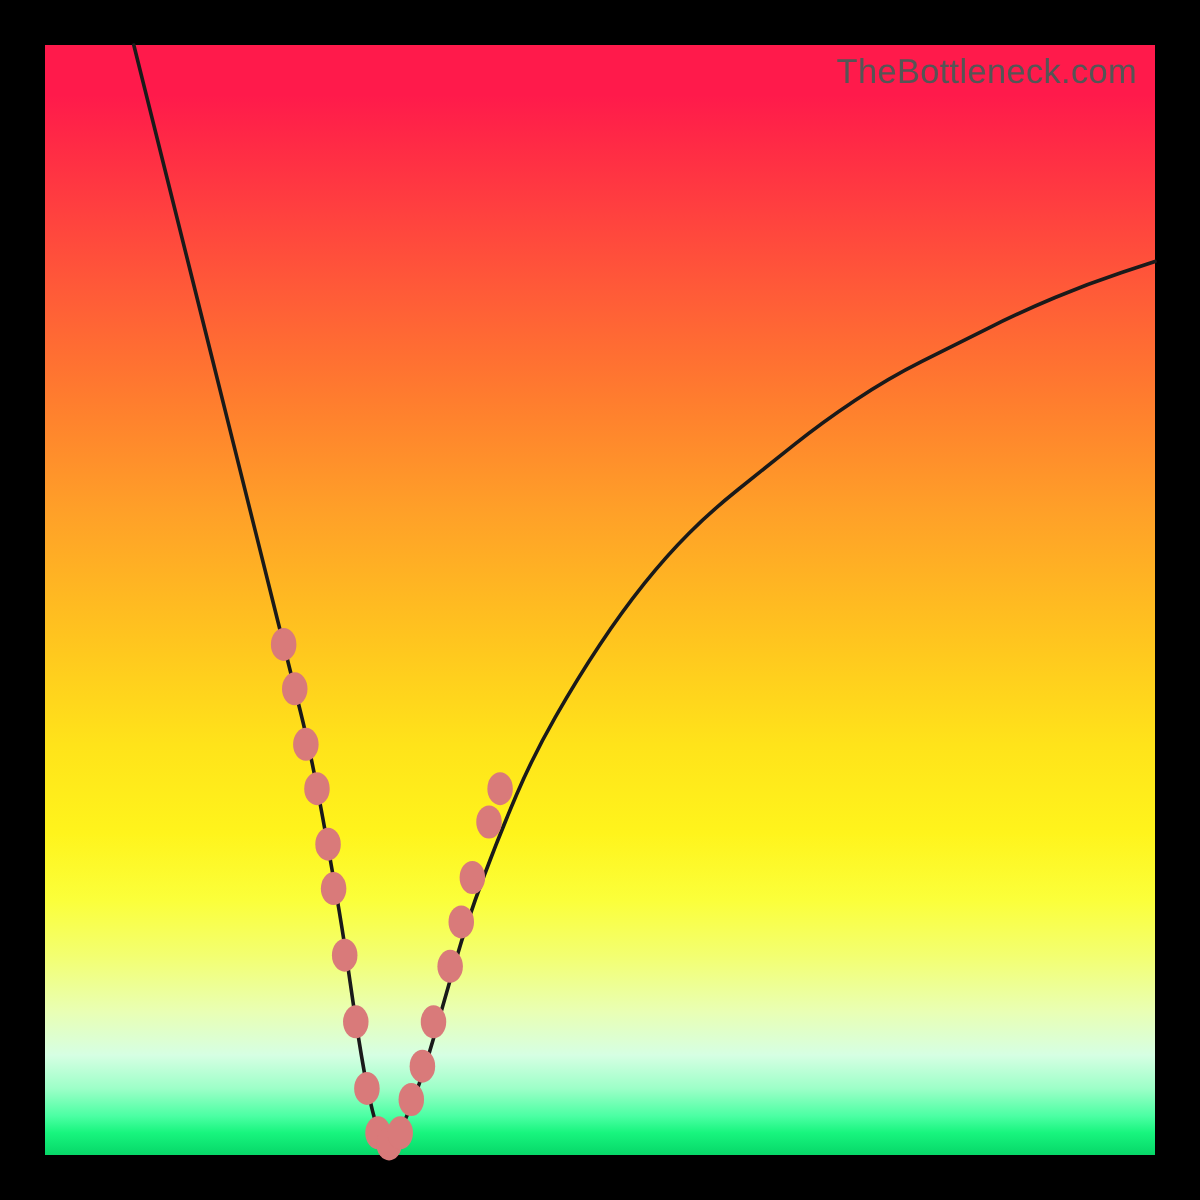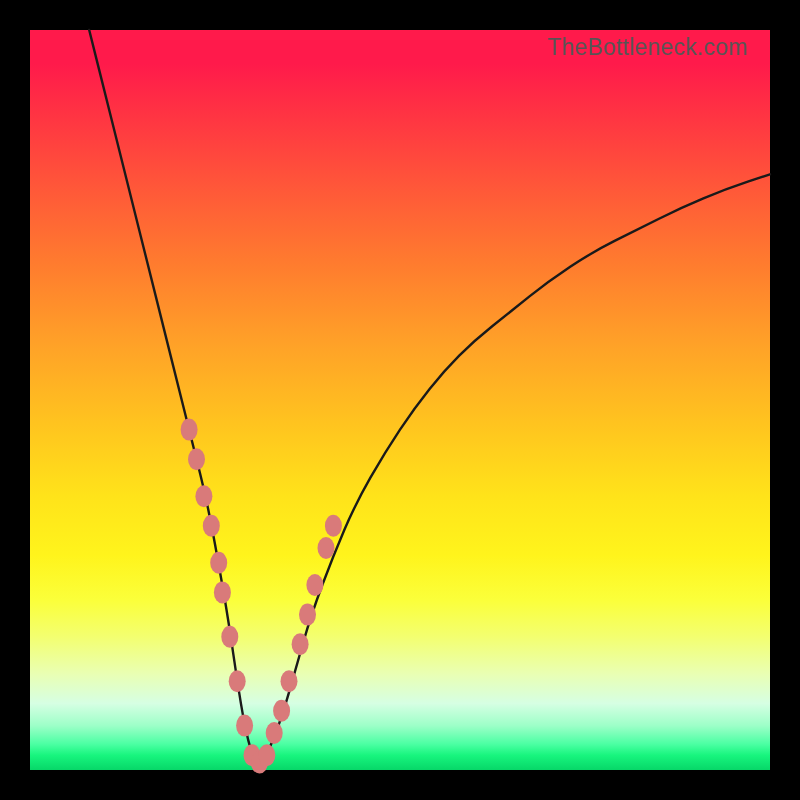--- a/index.html
+++ b/index.html
@@ -41,21 +41,21 @@
       #9dffc8 94%,
       #4bffa3 96.5%,
       #18f57e 98%,
       #0fe673 99%,
       #07d768 100%
     );
   }
   .watermark {
     position: absolute;
     top: 4px;
-    right: 22px;
+    right: 12px;
     color: #555;
     font-size: 23px;
     letter-spacing: 0.2px;
     font-weight: 400;
   }
   svg.curve {
     position: absolute;
     left: 0;
     top: 0;
     width: 740px;

